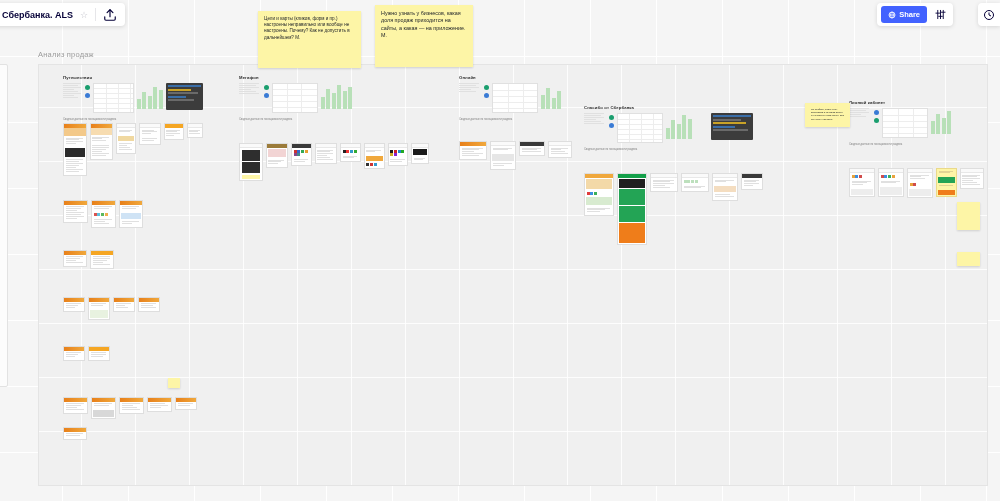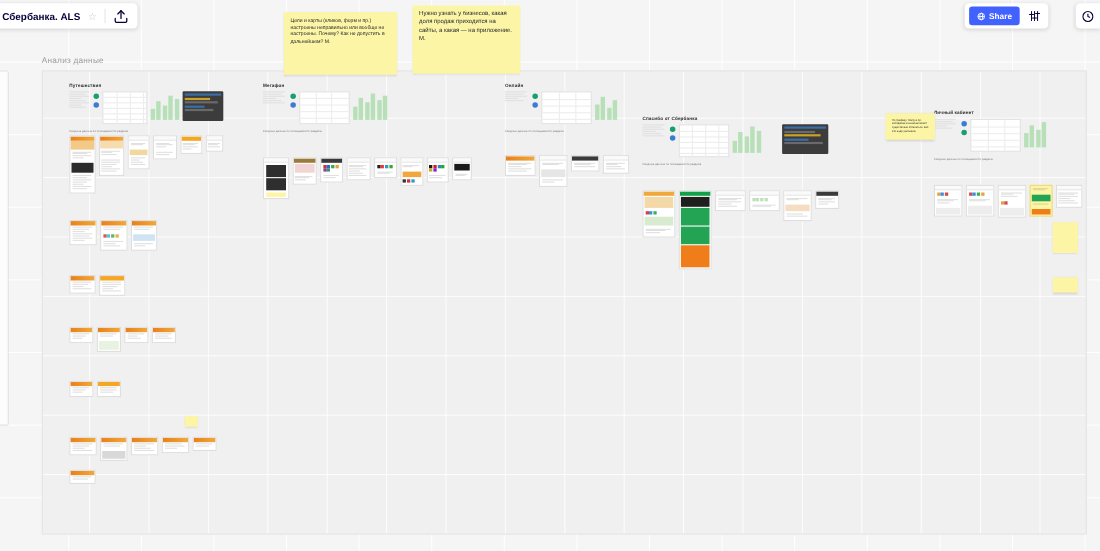--- a/index.html
+++ b/index.html
@@ -132,21 +132,21 @@
   
   svg { display:block; }
 </style>
 </head>
 <body>
 
 <div id="canvas">
 
   <div id="side-frame"></div>
 
-  <div id="frame-title">Анализ данные</div>
+  <div id="frame-title">Анализ продаж</div>
 
   <div id="frame">
 
     <div class="cluster" id="cluster-travel" style="left:24px; top:10px; width:140px;">
       <div class="cl-title">Путешествия</div>
 
       <div class="analytics">
         <div class="an-legend">
           <div class="ln l"></div>
             <div class="ln m"></div>

